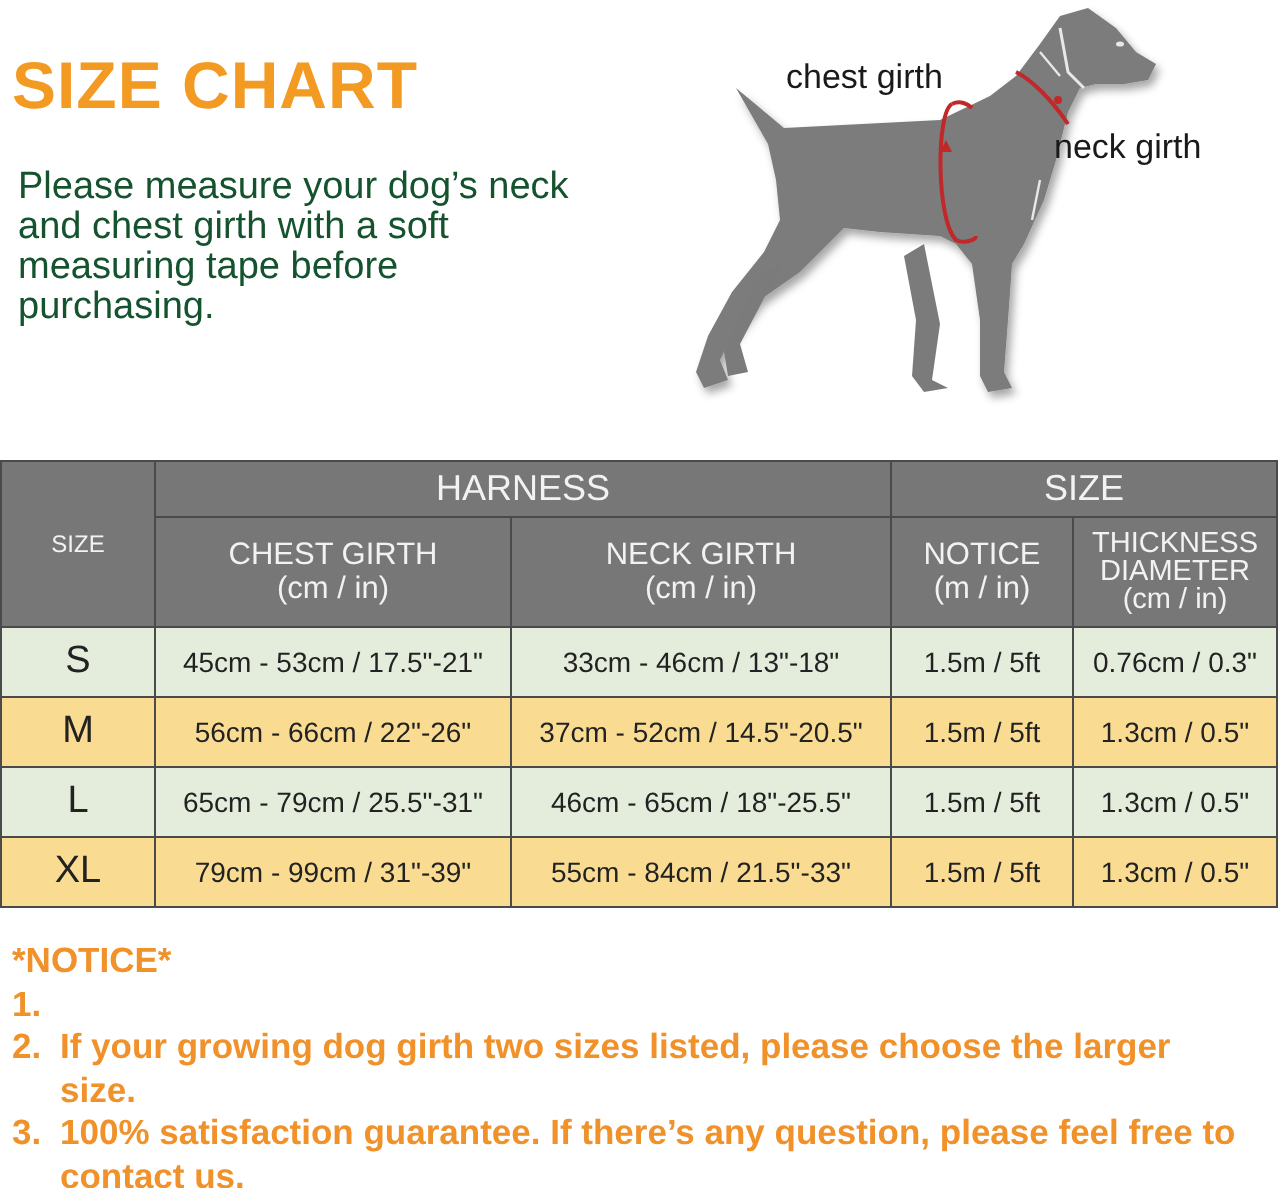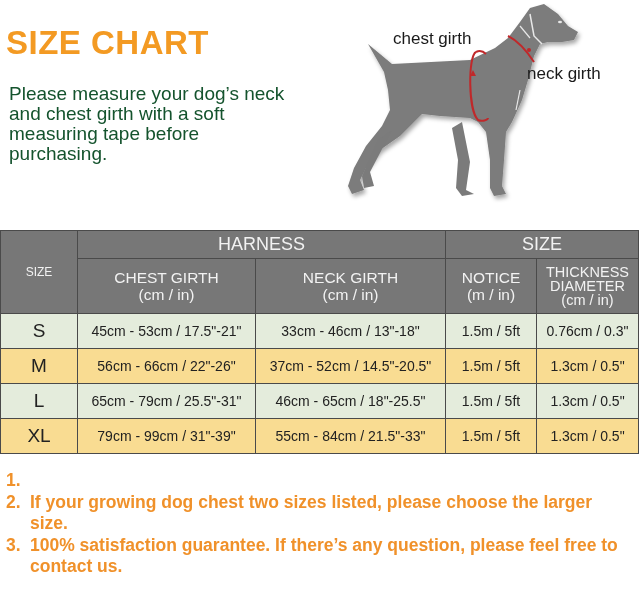--- a/index.html
+++ b/index.html
@@ -111,24 +111,25 @@
     <td class="sz">XL</td>
     <td>79cm - 99cm / 31"-39"</td>
     <td>55cm - 84cm / 21.5"-33"</td>
     <td>1.5m / 5ft</td>
     <td>1.3cm / 0.5"</td>
   </tr>
 </tbody>
   </table>
 
 <div class="notice">
+  <div>*NOTICE*</div>
   <div class="item">
     <span class="num">1.</span>
   </div>
   <div class="item">
     <span class="num">2.</span>
-    <span style="width:570px">If your growing dog chest two sizes listed, please choose the larger size.</span>
+    <span style="width:570px">If your growing dog girth two sizes listed, please choose the larger size.</span>
   </div>
   <div class="item">
     <span class="num">3.</span>
     <span style="width:610px">100% satisfaction guarantee. If there’s any question, please feel free to contact us.</span>
   </div>
 </div>
 
 </body></html>

